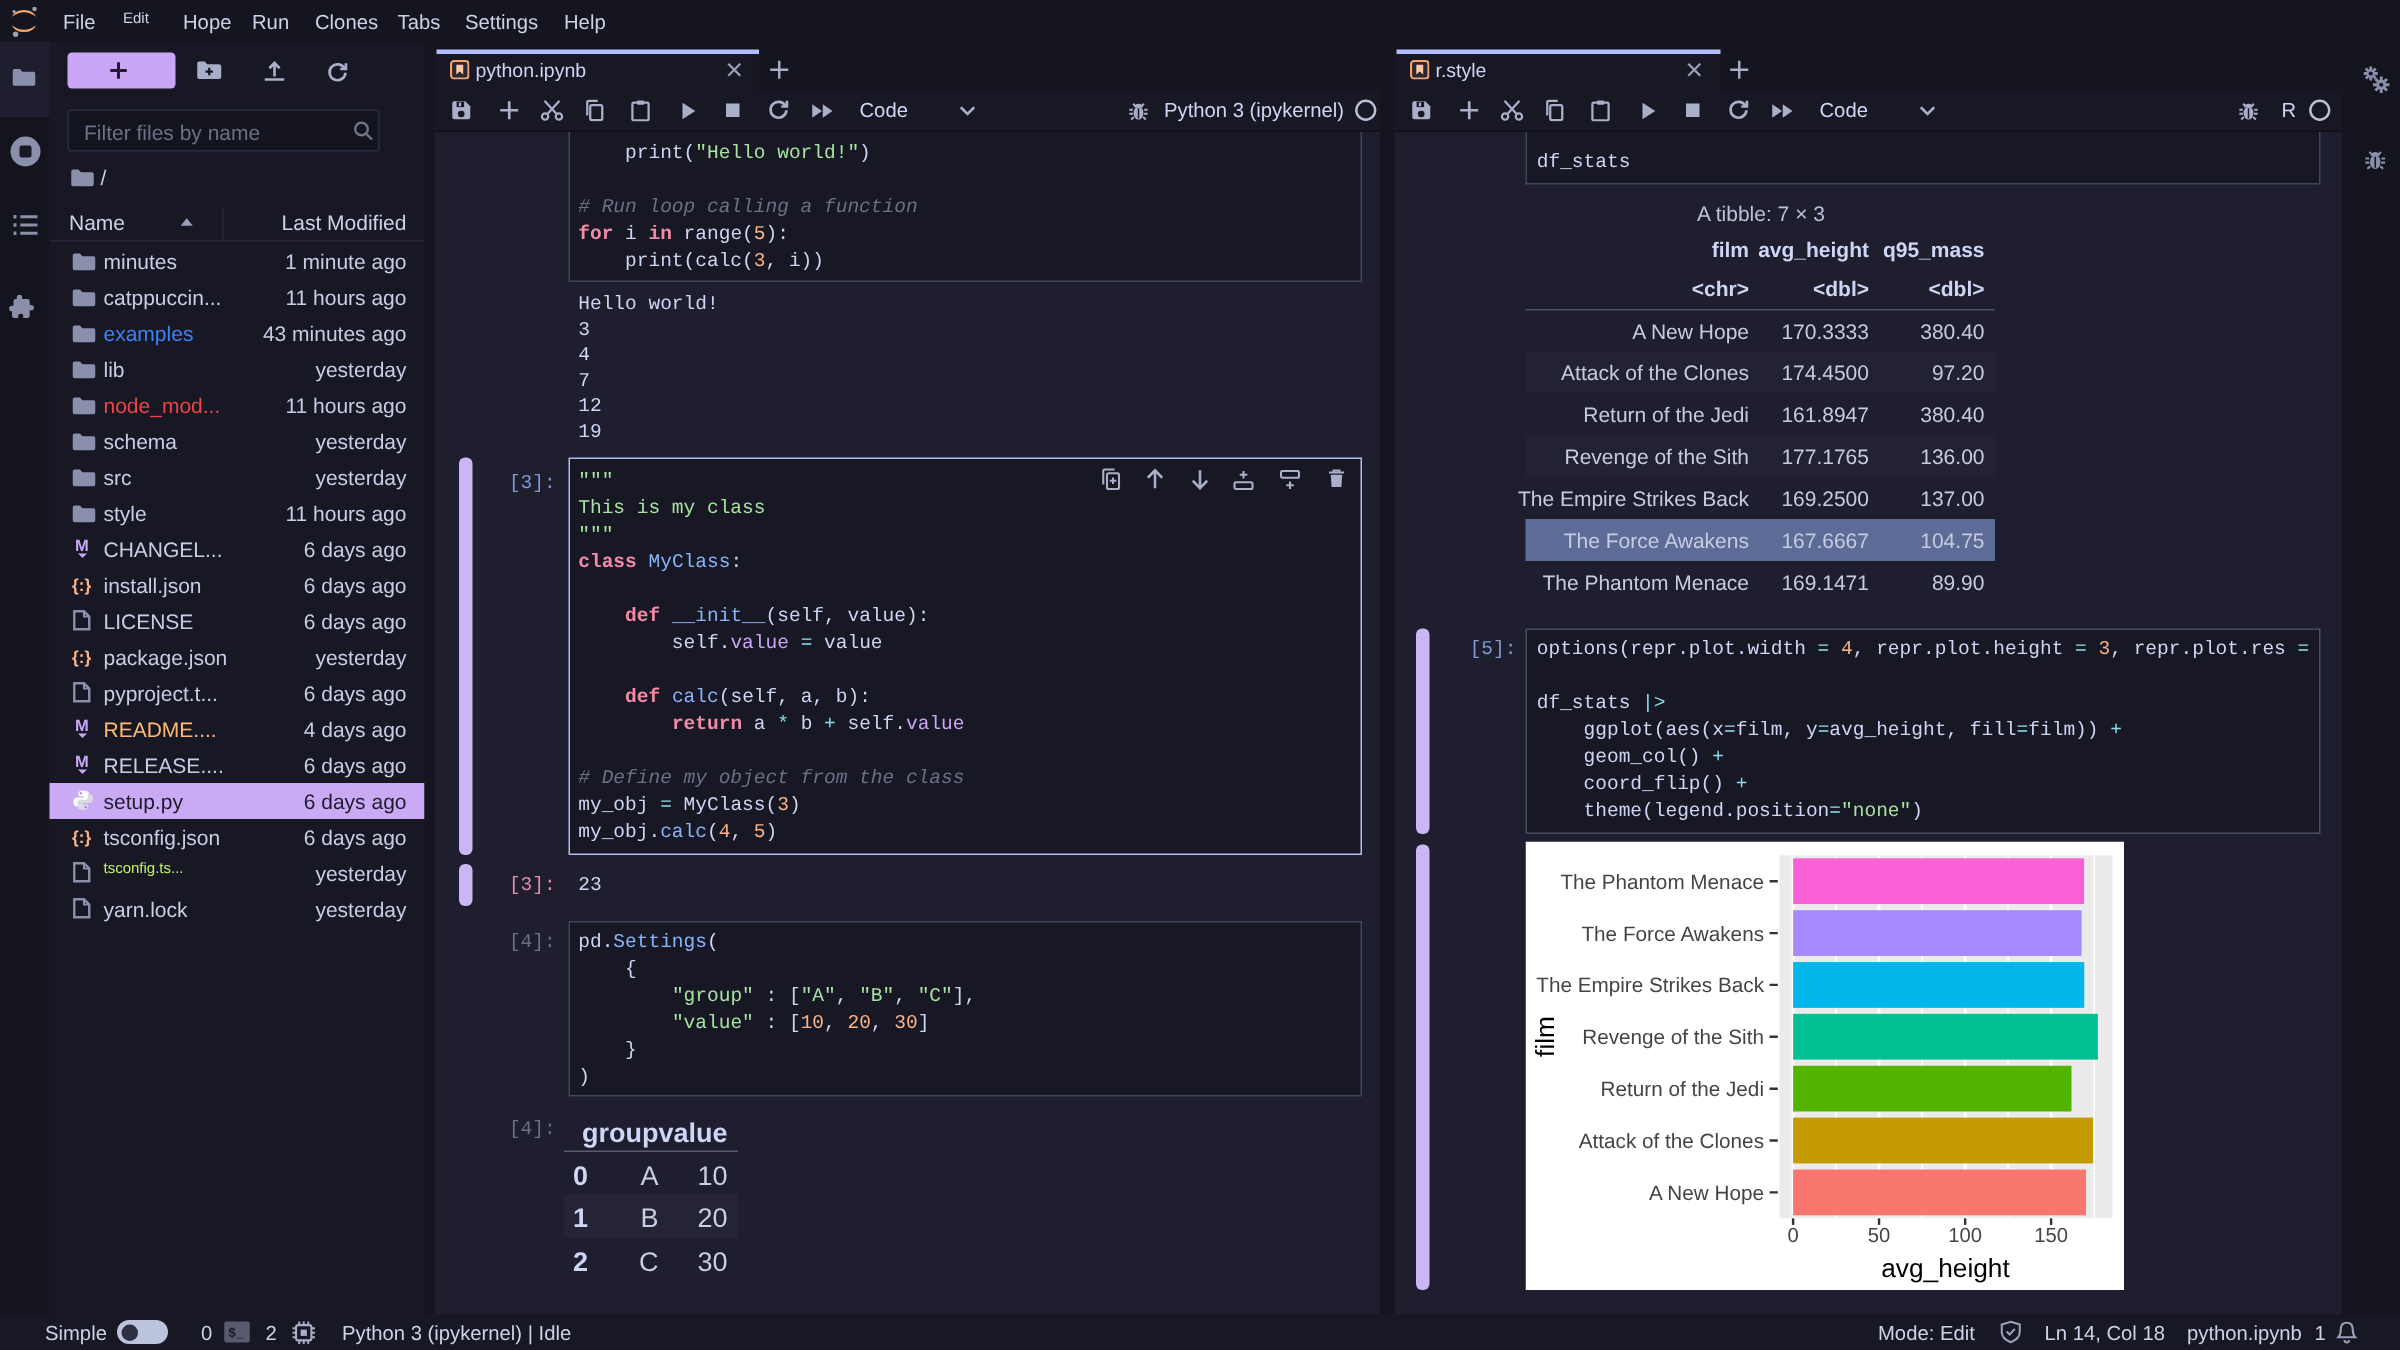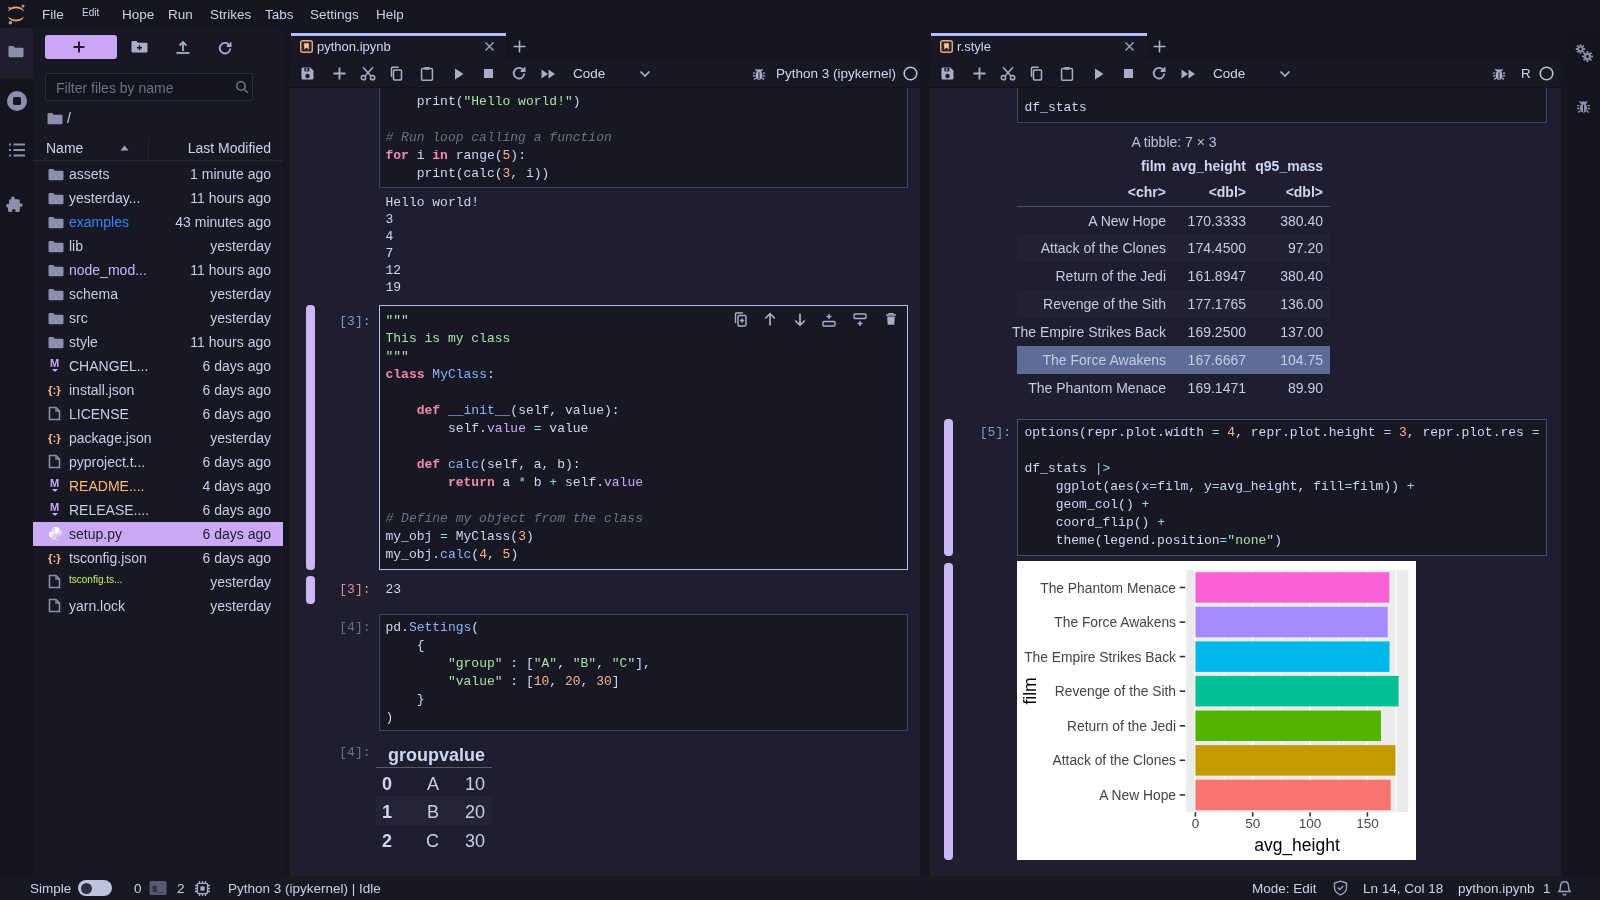--- a/index.html
+++ b/index.html
@@ -21,21 +21,21 @@
 <path d="M2.0 13.8 Q10 19.8 18.0 13.8 Q16.2 18.4 10 18.4 Q3.8 18.4 2.0 13.8 z" fill="#f2a46e"></path>
 <circle cx="3.4" cy="4.8" r="1.1" fill="#9aa0b8"></circle>
       <circle cx="17.0" cy="3.0" r="1.5" fill="#9aa0b8"></circle>
       <circle cx="4.4" cy="19.8" r="1.8" fill="#9aa0b8"></circle>
     </svg>
   </div>
 <div class="a" style="left:42px;top:7px;white-space:nowrap;font-size:13.5px;color:#ccd2e8">File</div>
 <div class="a" style="left:82px;top:7px;white-space:nowrap;font-size:10px;color:#ccd2e8">Edit</div>
 <div class="a" style="left:122px;top:7px;white-space:nowrap;font-size:13.5px;color:#ccd2e8">Hope</div>
 <div class="a" style="left:168px;top:7px;white-space:nowrap;font-size:13.5px;color:#ccd2e8">Run</div>
-<div class="a" style="left:210px;top:7px;white-space:nowrap;font-size:13.5px;color:#ccd2e8">Strikes</div>
+<div class="a" style="left:210px;top:7px;white-space:nowrap;font-size:13.5px;color:#ccd2e8">Clones</div>
 <div class="a" style="left:265px;top:7px;white-space:nowrap;font-size:13.5px;color:#ccd2e8">Tabs</div>
 <div class="a" style="left:310px;top:7px;white-space:nowrap;font-size:13.5px;color:#ccd2e8">Settings</div>
 <div class="a" style="left:376px;top:7px;white-space:nowrap;font-size:13.5px;color:#ccd2e8">Help</div>
 <div class="a" style="left:0px;top:28px;width:33px;height:848px;background:#14141f"></div>
 <div class="a" style="left:0px;top:28px;width:33px;height:50px;background:#1e1e2e"></div>
 <div class="a" style="left:8px;top:45px">
     <svg width="16" height="13" viewBox="0 0 16 13">
       <path d="M0.5 2.2 Q0.5 1 1.7 1 h3.6 l1.6 1.8 h7.4 Q15.5 2.8 15.5 4 v7 q0 1.2-1.2 1.2 H1.7 Q0.5 12.2 0.5 11 z" fill="#8a90ab"></path>
     </svg>
   </div>
@@ -102,49 +102,49 @@
     </svg>
   </div>
 <div class="a" style="right:1329px;top:140px;white-space:nowrap;font-size:14px;color:#ccd2e8">Last Modified</div>
 <div class="a" style="left:148px;top:138px;width:1px;height:22px;background:#262638"></div>
 <div class="a" style="left:33px;top:160px;width:250px;height:1px;background:#262638"></div>
 <div class="a" style="left:48px;top:168px">
     <svg width="16" height="13" viewBox="0 0 16 13">
       <path d="M0.5 2.2 Q0.5 1 1.7 1 h3.6 l1.6 1.8 h7.4 Q15.5 2.8 15.5 4 v7 q0 1.2-1.2 1.2 H1.7 Q0.5 12.2 0.5 11 z" fill="#8a90ab"></path>
     </svg>
   </div>
-<div class="a" style="left:69px;top:166px;white-space:nowrap;font-size:14px;color:#c6cde4">assets</div>
+<div class="a" style="left:69px;top:166px;white-space:nowrap;font-size:14px;color:#c6cde4">minutes</div>
 <div class="a" style="right:1329px;top:166px;white-space:nowrap;font-size:14px;color:#c6cde4">1 minute ago</div>
 <div class="a" style="left:48px;top:192px">
     <svg width="16" height="13" viewBox="0 0 16 13">
       <path d="M0.5 2.2 Q0.5 1 1.7 1 h3.6 l1.6 1.8 h7.4 Q15.5 2.8 15.5 4 v7 q0 1.2-1.2 1.2 H1.7 Q0.5 12.2 0.5 11 z" fill="#8a90ab"></path>
     </svg>
   </div>
-<div class="a" style="left:69px;top:190px;white-space:nowrap;font-size:14px;color:#c6cde4">yesterday...</div>
+<div class="a" style="left:69px;top:190px;white-space:nowrap;font-size:14px;color:#c6cde4">catppuccin...</div>
 <div class="a" style="right:1329px;top:190px;white-space:nowrap;font-size:14px;color:#c6cde4">11 hours ago</div>
 <div class="a" style="left:48px;top:216px">
     <svg width="16" height="13" viewBox="0 0 16 13">
       <path d="M0.5 2.2 Q0.5 1 1.7 1 h3.6 l1.6 1.8 h7.4 Q15.5 2.8 15.5 4 v7 q0 1.2-1.2 1.2 H1.7 Q0.5 12.2 0.5 11 z" fill="#8a90ab"></path>
     </svg>
   </div>
 <div class="a" style="left:69px;top:214px;white-space:nowrap;font-size:14px;color:#3b82f6">examples</div>
 <div class="a" style="right:1329px;top:214px;white-space:nowrap;font-size:14px;color:#c6cde4">43 minutes ago</div>
 <div class="a" style="left:48px;top:240px">
     <svg width="16" height="13" viewBox="0 0 16 13">
       <path d="M0.5 2.2 Q0.5 1 1.7 1 h3.6 l1.6 1.8 h7.4 Q15.5 2.8 15.5 4 v7 q0 1.2-1.2 1.2 H1.7 Q0.5 12.2 0.5 11 z" fill="#8a90ab"></path>
     </svg>
   </div>
 <div class="a" style="left:69px;top:238px;white-space:nowrap;font-size:14px;color:#c6cde4">lib</div>
 <div class="a" style="right:1329px;top:238px;white-space:nowrap;font-size:14px;color:#c6cde4">yesterday</div>
 <div class="a" style="left:48px;top:264px">
     <svg width="16" height="13" viewBox="0 0 16 13">
       <path d="M0.5 2.2 Q0.5 1 1.7 1 h3.6 l1.6 1.8 h7.4 Q15.5 2.8 15.5 4 v7 q0 1.2-1.2 1.2 H1.7 Q0.5 12.2 0.5 11 z" fill="#8a90ab"></path>
     </svg>
   </div>
-<div class="a" style="left:69px;top:262px;white-space:nowrap;font-size:14px;color:#c4b5fd">node_mod...</div>
+<div class="a" style="left:69px;top:262px;white-space:nowrap;font-size:14px;color:#ef4444">node_mod...</div>
 <div class="a" style="right:1329px;top:262px;white-space:nowrap;font-size:14px;color:#c6cde4">11 hours ago</div>
 <div class="a" style="left:48px;top:288px">
     <svg width="16" height="13" viewBox="0 0 16 13">
       <path d="M0.5 2.2 Q0.5 1 1.7 1 h3.6 l1.6 1.8 h7.4 Q15.5 2.8 15.5 4 v7 q0 1.2-1.2 1.2 H1.7 Q0.5 12.2 0.5 11 z" fill="#8a90ab"></path>
     </svg>
   </div>
 <div class="a" style="left:69px;top:286px;white-space:nowrap;font-size:14px;color:#c6cde4">schema</div>
 <div class="a" style="right:1329px;top:286px;white-space:nowrap;font-size:14px;color:#c6cde4">yesterday</div>
 <div class="a" style="left:48px;top:312px">
     <svg width="16" height="13" viewBox="0 0 16 13">

